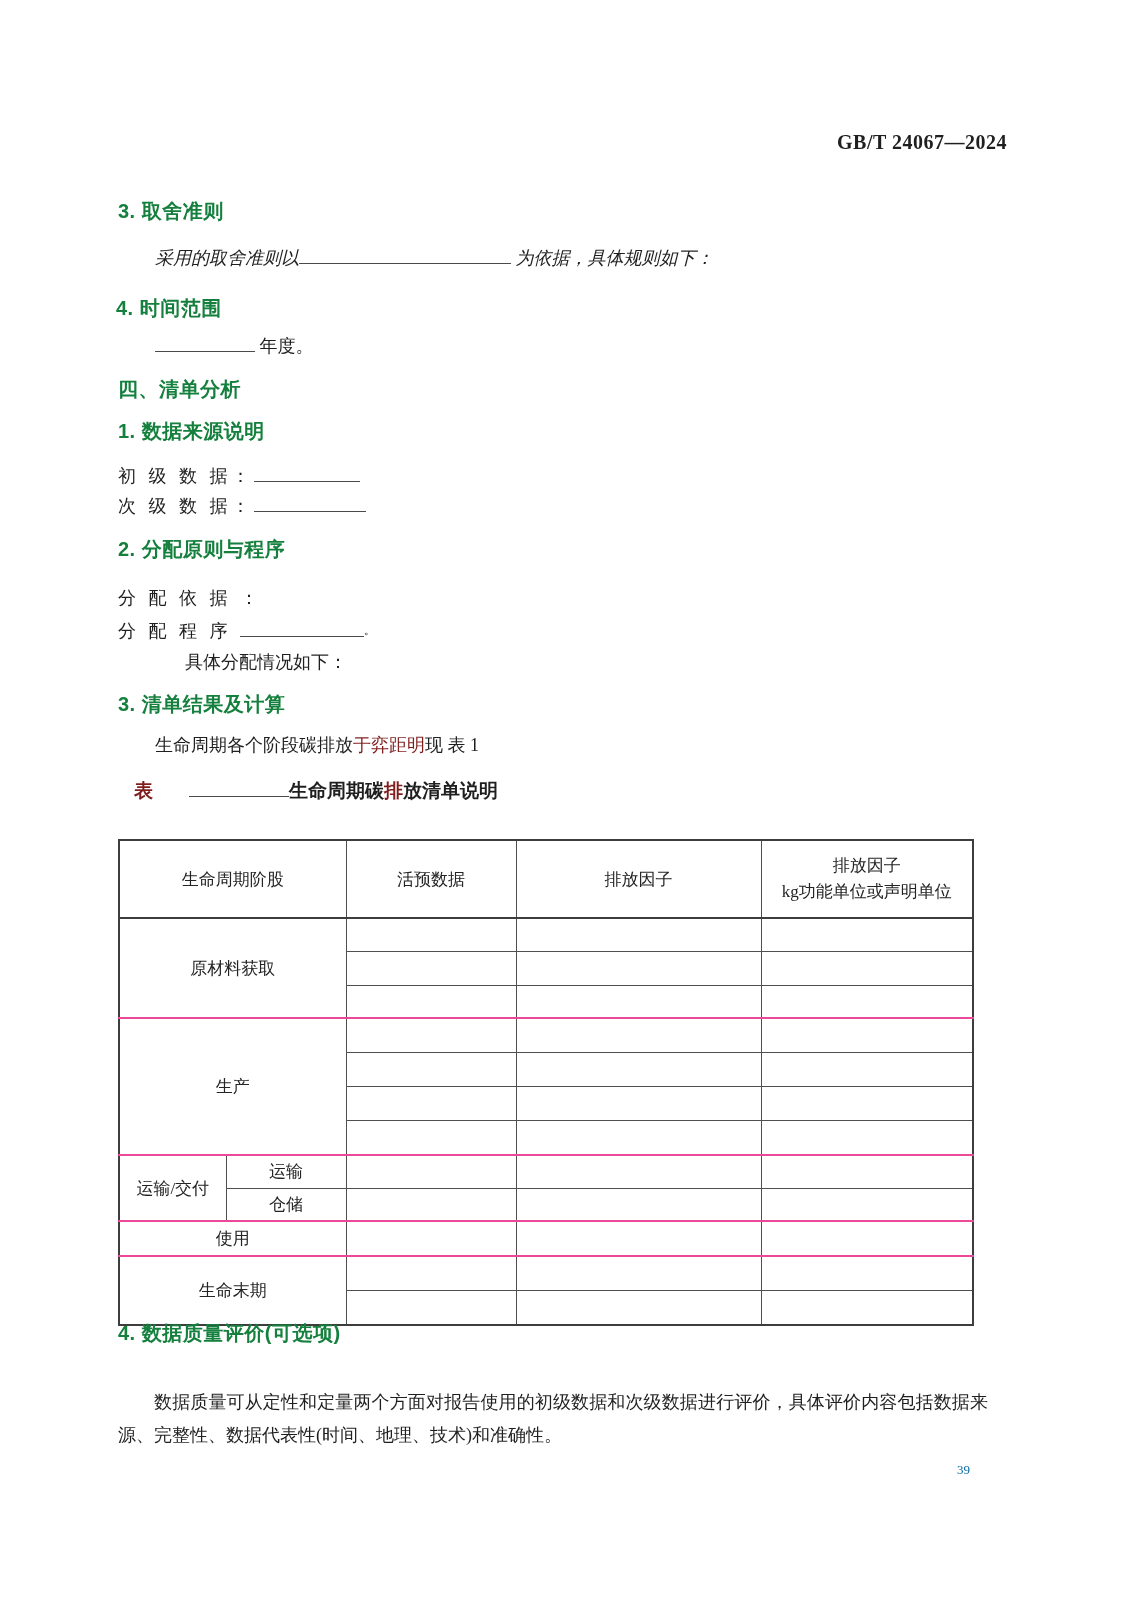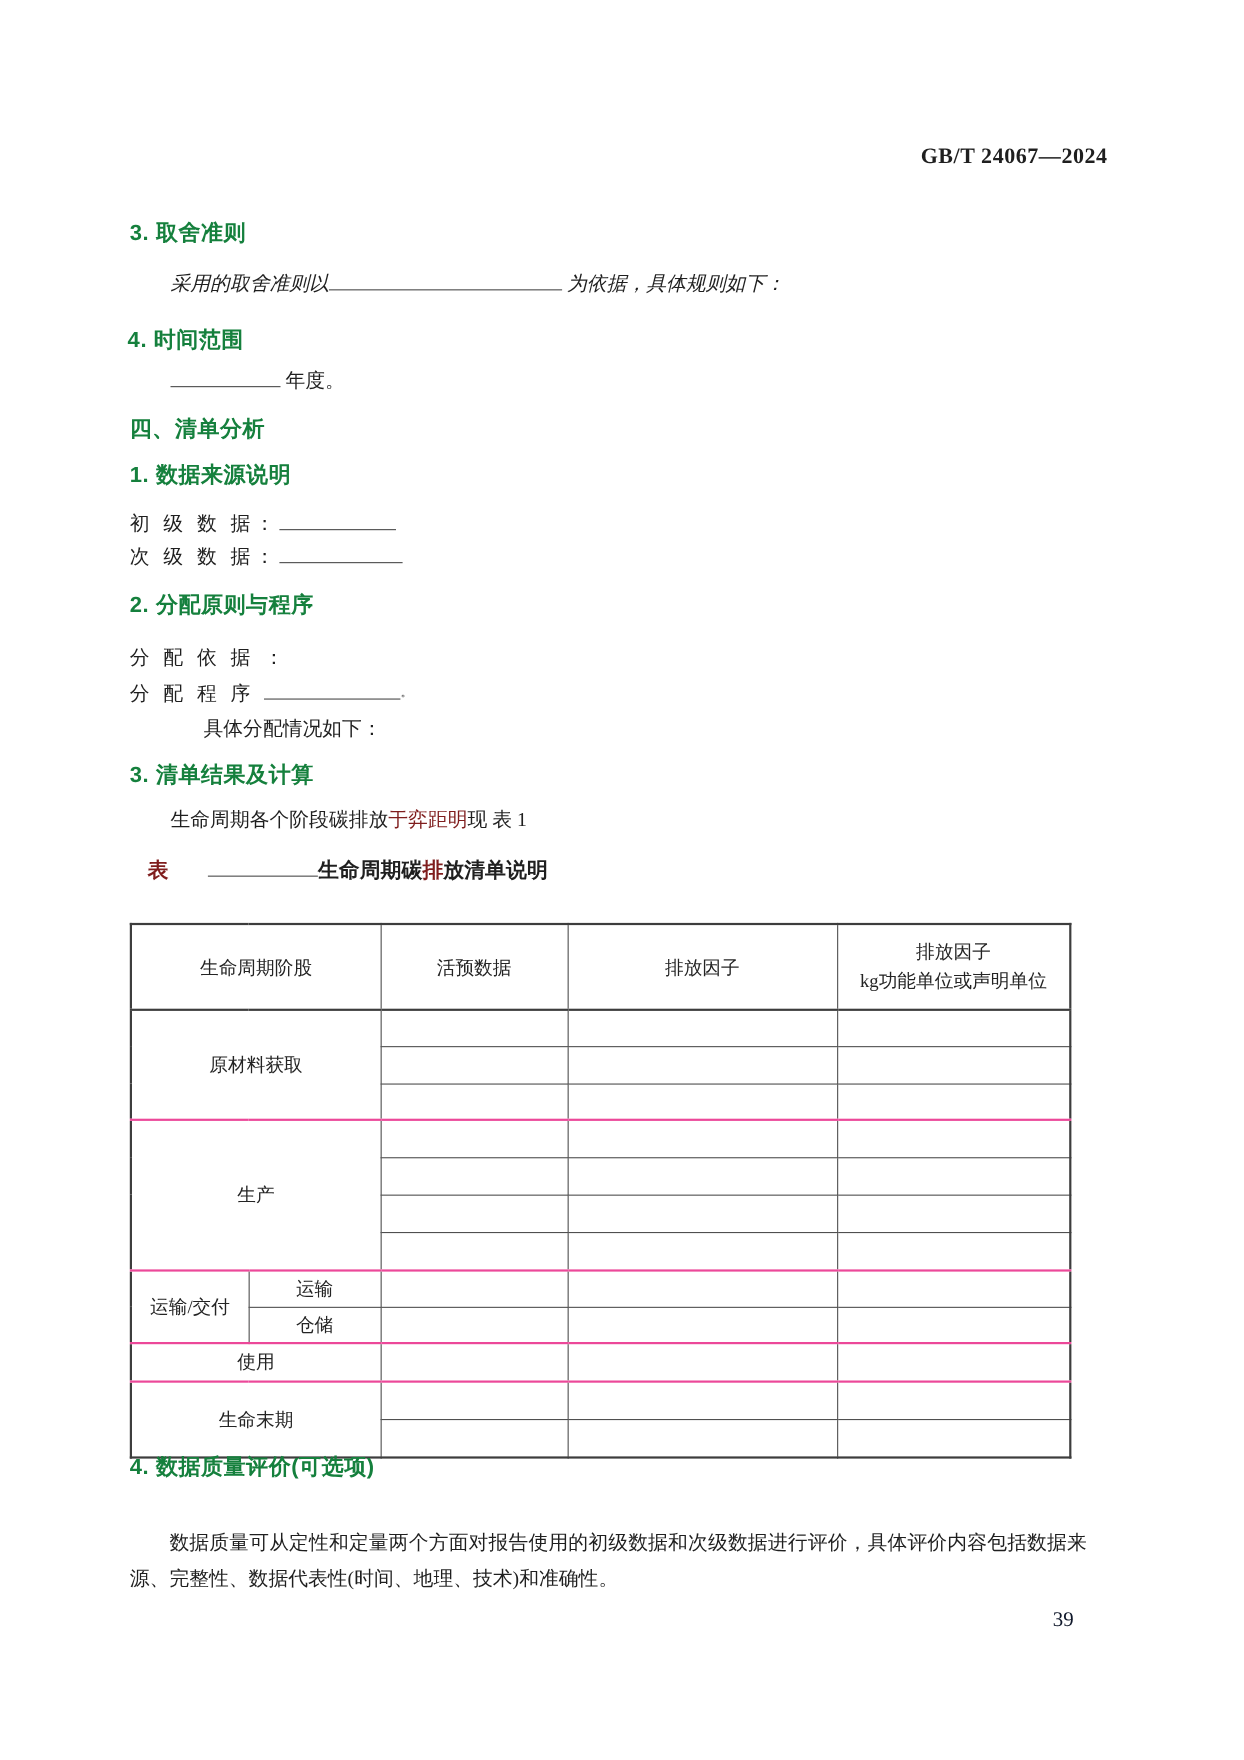--- a/index.html
+++ b/index.html
@@ -53,21 +53,21 @@
     overflow:hidden;
   }
   tr.hd td { border-bottom:2px solid #3d3d3d; height:76px; }
   tr.bs td { border-top:2px solid #ec4899; }
   tr.r33 { height:33px; } tr.r34 { height:34px; } tr.r35 { height:35px; }
   .ghg-h div { line-height:26px; }
   .para {
     width:870px; font-size:18px; line-height:33px;
     text-align:justify; text-indent:36px; color:#1f1f1f;
   }
-  .pageno { font-size:19px; color:#0f172a;text-align:right; }
+  .pageno { font-size:13px; color:#0369a1;text-align:right; }
   .tiny-period { font-size:11px; vertical-align:3px; }
 </style>
 </head>
 <body>
 
 <div class="page">
 
   <div class="abs std-code" style="left:837px; top:131px;">GB/T 24067—2024</div>
 
   <div class="abs hdg" style="left:118px; top:198px;">3. 取舍准则</div>

